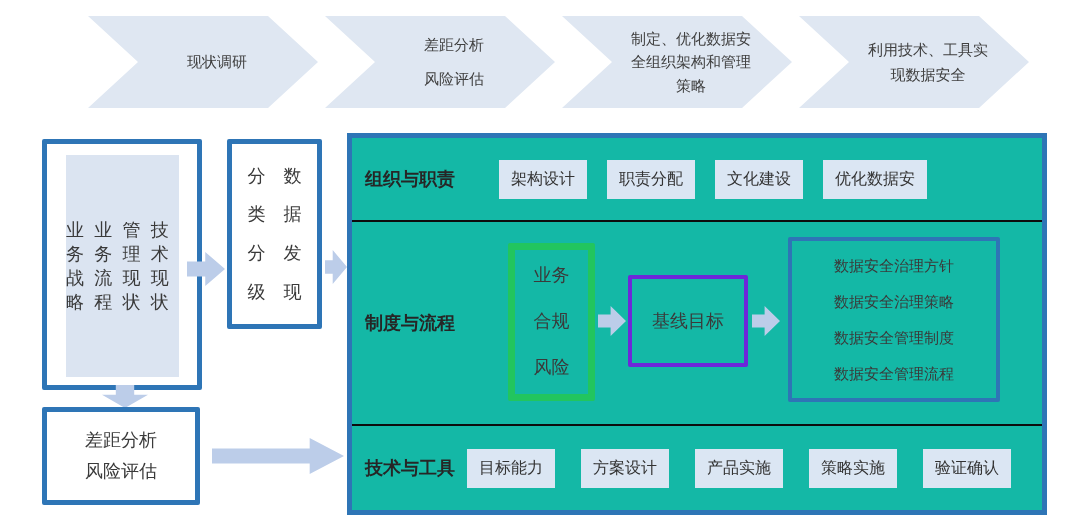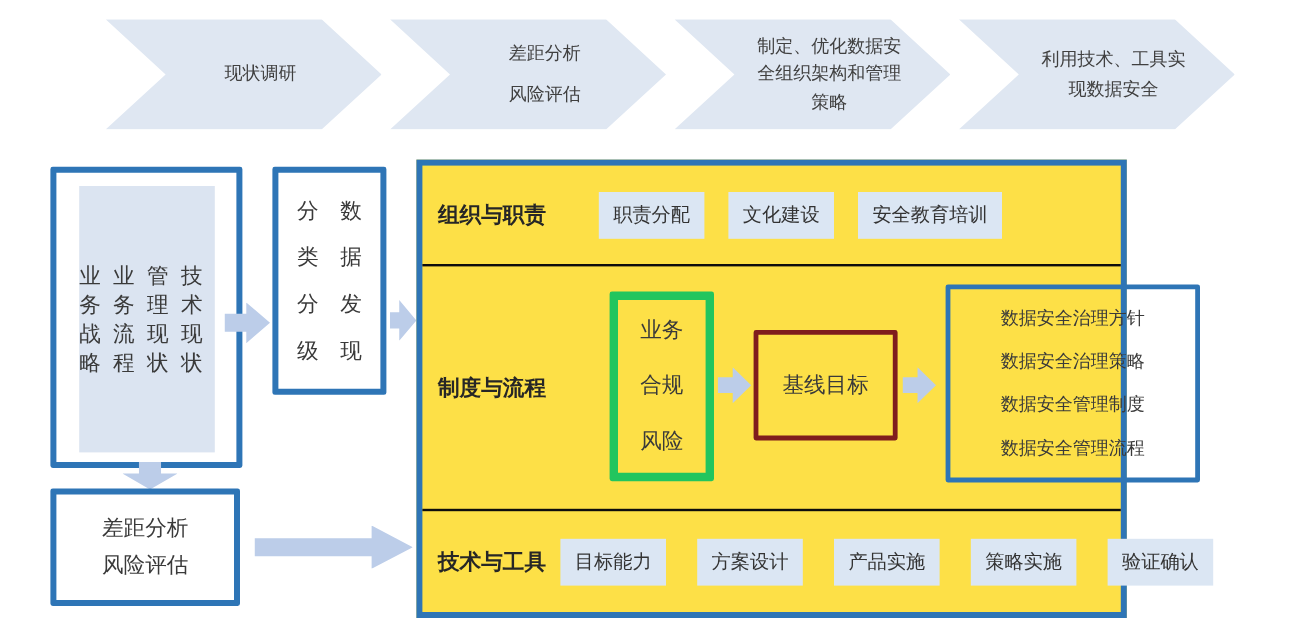--- a/index.html
+++ b/index.html
@@ -47,22 +47,22 @@
   .arrow-down { left:102px; top:385px; width:46px; height:23px;
     clip-path: polygon(30% 0, 70% 0, 70% 42%, 100% 42%, 50% 100%, 0 42%, 30% 42%); }
   .arrow-long { left:212px; top:438px; width:132px; height:36px;
     clip-path: polygon(0 29%, 74% 29%, 74% 0, 100% 50%, 74% 100%, 74% 71%, 0 71%); }
   .arrow-de   { left:246px; top:84px;  width:28px; height:30px;
     clip-path: polygon(0 28%, 45% 28%, 45% 0, 100% 50%, 45% 100%, 45% 72%, 0 72%); }
   .arrow-ef   { left:400px; top:84px;  width:28px; height:30px;
     clip-path: polygon(0 28%, 45% 28%, 45% 0, 100% 50%, 45% 100%, 45% 72%, 0 72%); }
 
   
-  .main-box { position:absolute; left:347px; top:133px; width:592px; height:382px;
-    border:5px solid #2e75b6; box-sizing:border-box; background:#fde047;
+  .main-box { position:absolute; left:347px; top:133px; width:700px; height:382px;
+    border:5px solid #2e75b6; box-sizing:border-box; background:#14b8a6;
     display:flex; flex-direction:column; }
   .mrow { display:flex; align-items:center; padding-left:13px; box-sizing:border-box; }
   .mrow1 { height:82px; flex:none; }
   .mrow3 { flex:none; height:84px; }
   .hdivider { height:2px; background:#0d0d0d; flex:none; }
   .mrow2 { flex:1; position:relative; }
 
   .row-label { font-size:18px; font-weight:bold; color:#262626; flex:none; }
   .mrow1 .row-label { margin-right:44px; }
   .mrow3 .row-label { margin-right:12px; }
@@ -70,21 +70,21 @@
 
   .chip { background:#dbe6f3; color:#333; font-size:16px; padding:9px 12px; flex:none; }
   .mrow1 .chip { margin-right:20px; }
   .mrow3 .chip { margin-right:26px; }
 
   .box-risk { position:absolute; left:156px; top:21px; width:87px; height:158px;
     border:7px solid #22c55e; box-sizing:border-box; border-radius:2px;
     display:flex; align-items:center; justify-content:center; text-align:center;
     font-size:18px; color:#3a3a3a; white-space:pre-line; line-height:2.55; }
   .box-baseline { position:absolute; left:276px; top:53px; width:120px; height:92px;
-    border:4px solid #7f1d1d; box-sizing:border-box; border-radius:2px;
+    border:4px solid #6d28d9; box-sizing:border-box; border-radius:2px;
     display:flex; align-items:center; justify-content:center;
     font-size:18px; color:#3a3a3a; }
   .box-policy { position:absolute; left:436px; top:15px; width:212px; height:165px;
     border:4px solid #2e75b6; box-sizing:border-box; border-radius:2px;
     display:flex; align-items:center; justify-content:center; text-align:center;
     font-size:15px; color:#3a3a3a; white-space:pre-line; line-height:2.4; }
 </style>
 </head>
 <body>
 
@@ -121,23 +121,24 @@
 
   <div class="bluebox box-gap">差距分析
 风险评估</div>
 
   <div class="arrow arrow-long"></div>
 
   <div class="main-box">
 
     <div class="mrow mrow1">
       <span class="row-label">组织与职责</span>
+      <span class="chip">架构设计</span>
       <span class="chip">职责分配</span>
       <span class="chip">文化建设</span>
-      <span class="chip">安全教育培训</span>
+      <span class="chip">优化数据安</span>
     </div>
 
     <div class="hdivider"></div>
 
     <div class="mrow2">
       <span class="row-label">制度与流程</span>
       <div class="box-risk">业务
 合规
 风险</div>
       <div class="arrow arrow-de"></div>

